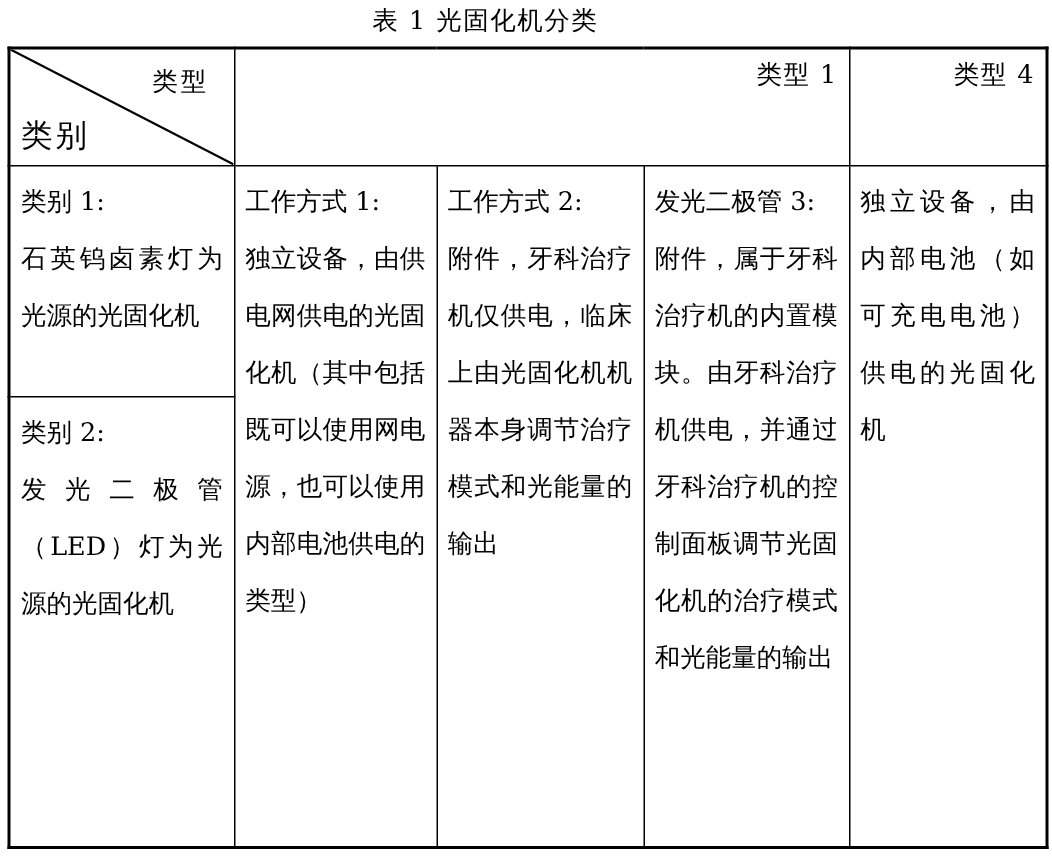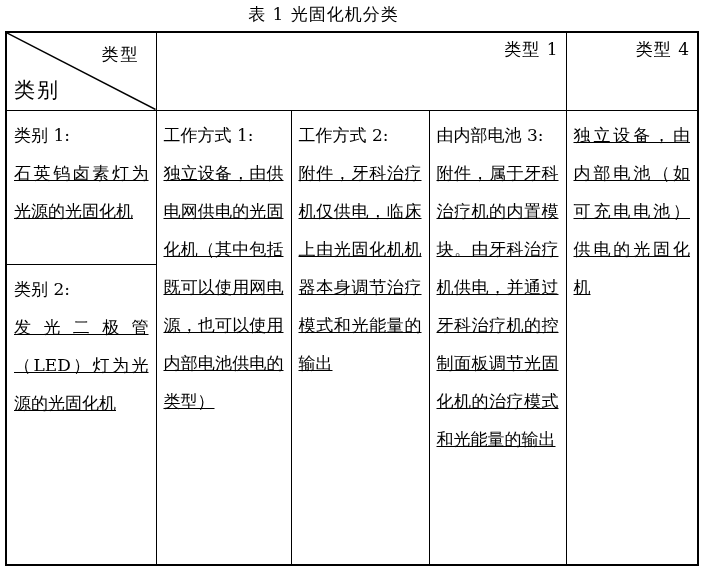--- a/index.html
+++ b/index.html
@@ -66,21 +66,20 @@
     letter-spacing: 2px;
   }
   .cell-label {
     line-height: 38px;
     white-space: nowrap;
   }
   .cell-text {
     line-height: 38px;
     text-align: justify;
     text-justify: inter-character;
-    text-decoration: underline;
   }
   tr.hdr-row { height: 78px; }
   tr.row-a   { height: 154px; }
   tr.row-b   { height: 301px; }
 </style>
 </head>
 <body>
 
 <div class="page">
 
@@ -115,21 +114,21 @@
       </td>
       <td rowspan="2">
         <div class="cell-label">工作方式 1:</div>
         <div class="cell-text">独立设备，由供电网供电的光固化机（其中包括既可以使用网电源，也可以使用内部电池供电的类型）</div>
       </td>
       <td rowspan="2">
         <div class="cell-label">工作方式 2:</div>
         <div class="cell-text">附件，牙科治疗机仅供电，临床上由光固化机机器本身调节治疗模式和光能量的输出</div>
       </td>
       <td rowspan="2">
-        <div class="cell-label">由内部电池 3:</div>
+        <div class="cell-label">发光二极管 3:</div>
         <div class="cell-text">附件，属于牙科治疗机的内置模块。由牙科治疗机供电，并通过牙科治疗机的控制面板调节光固化机的治疗模式和光能量的输出</div>
       </td>
       <td rowspan="2">
         <div class="cell-text">独立设备，由内部电池（如可充电电池）供电的光固化机</div>
       </td>
     </tr>
 
     <tr class="row-b">
       <td>
         <div class="cell-label">类别 2:</div>

